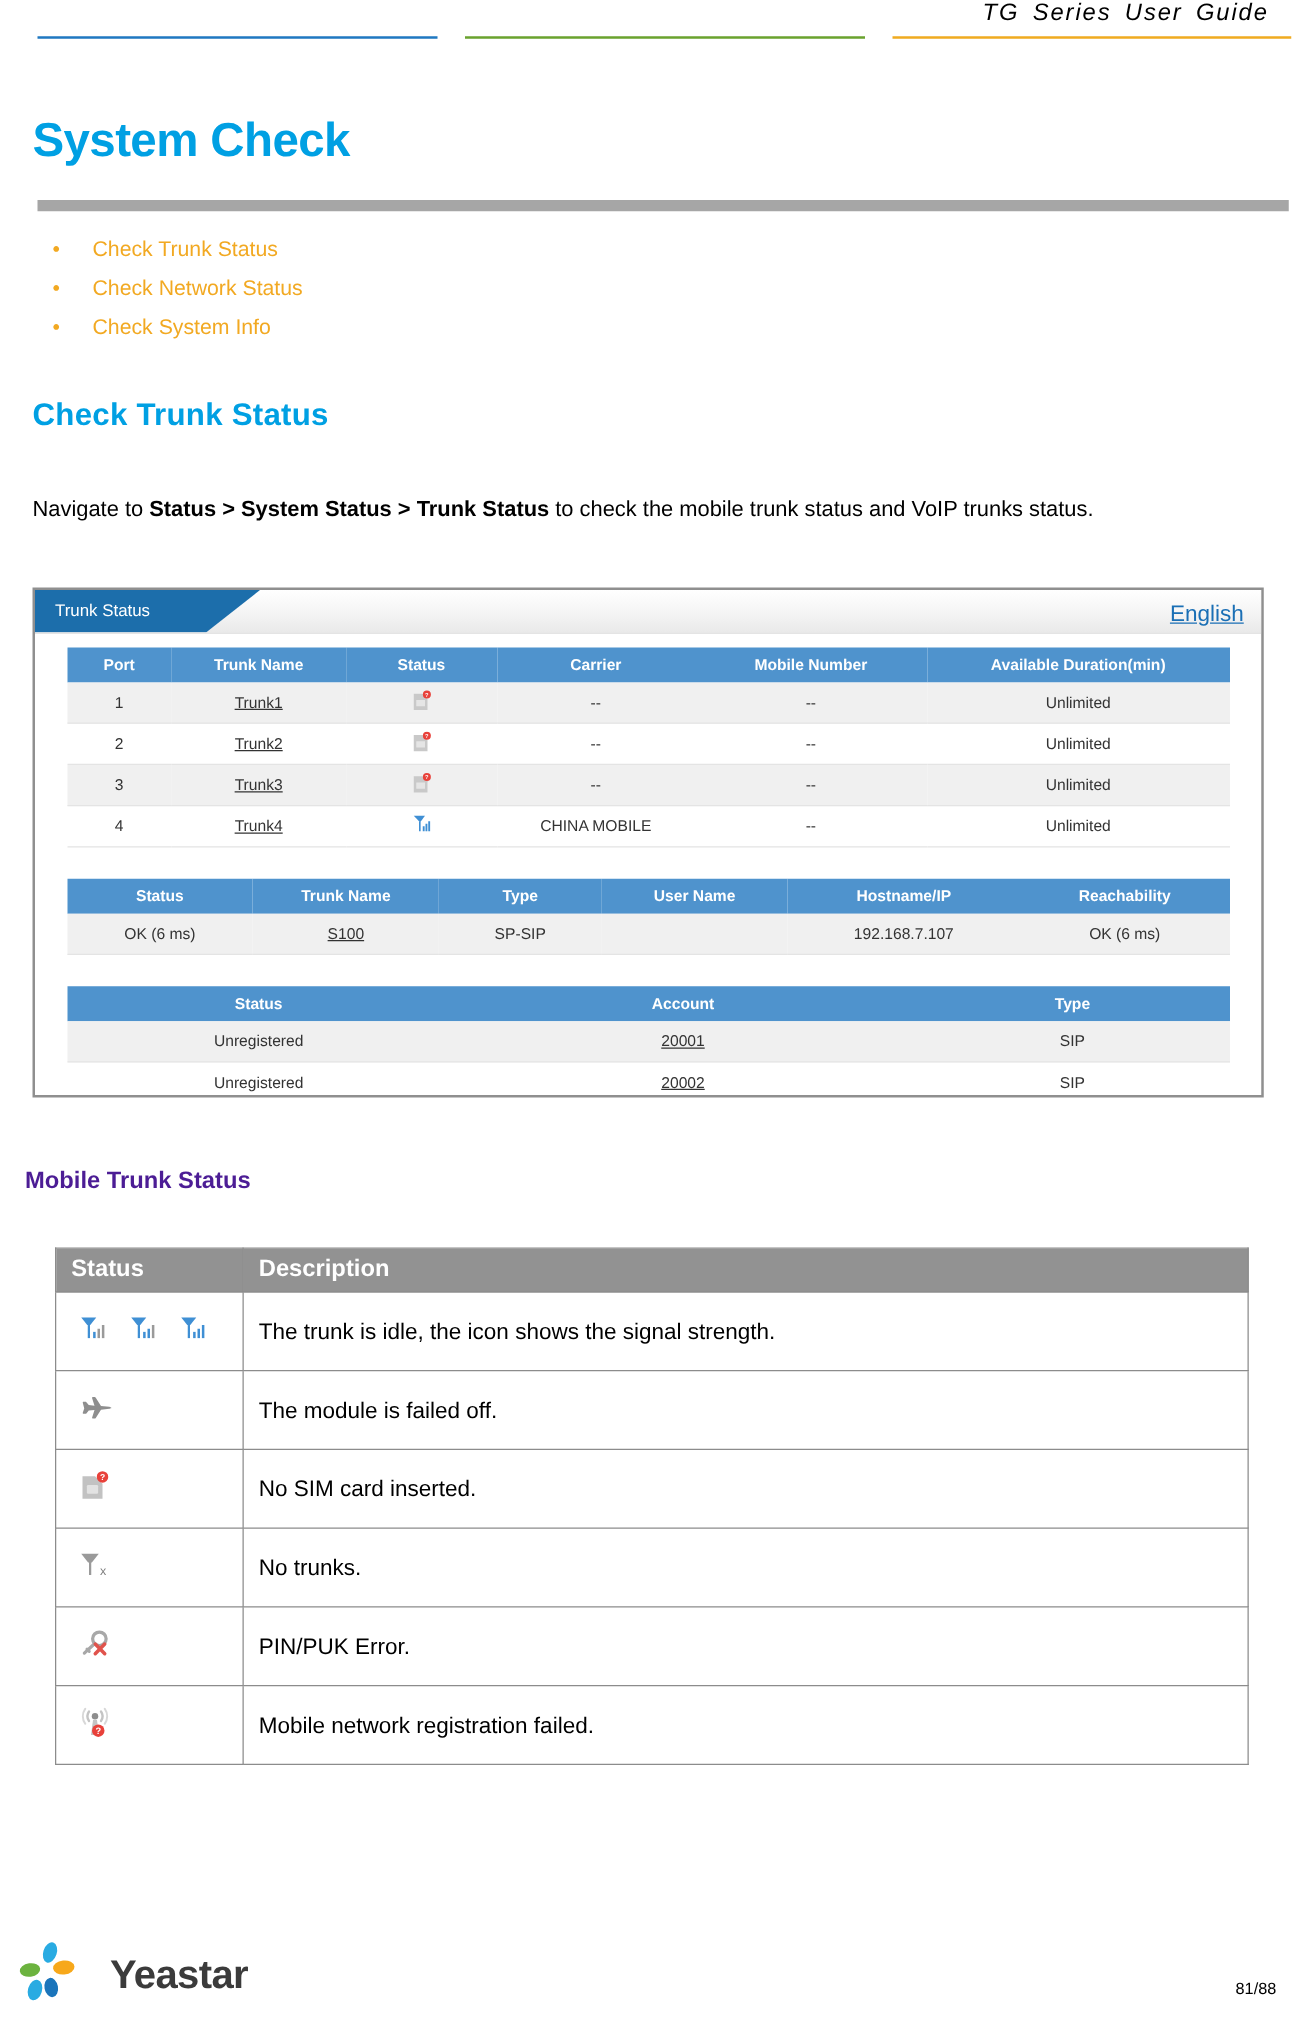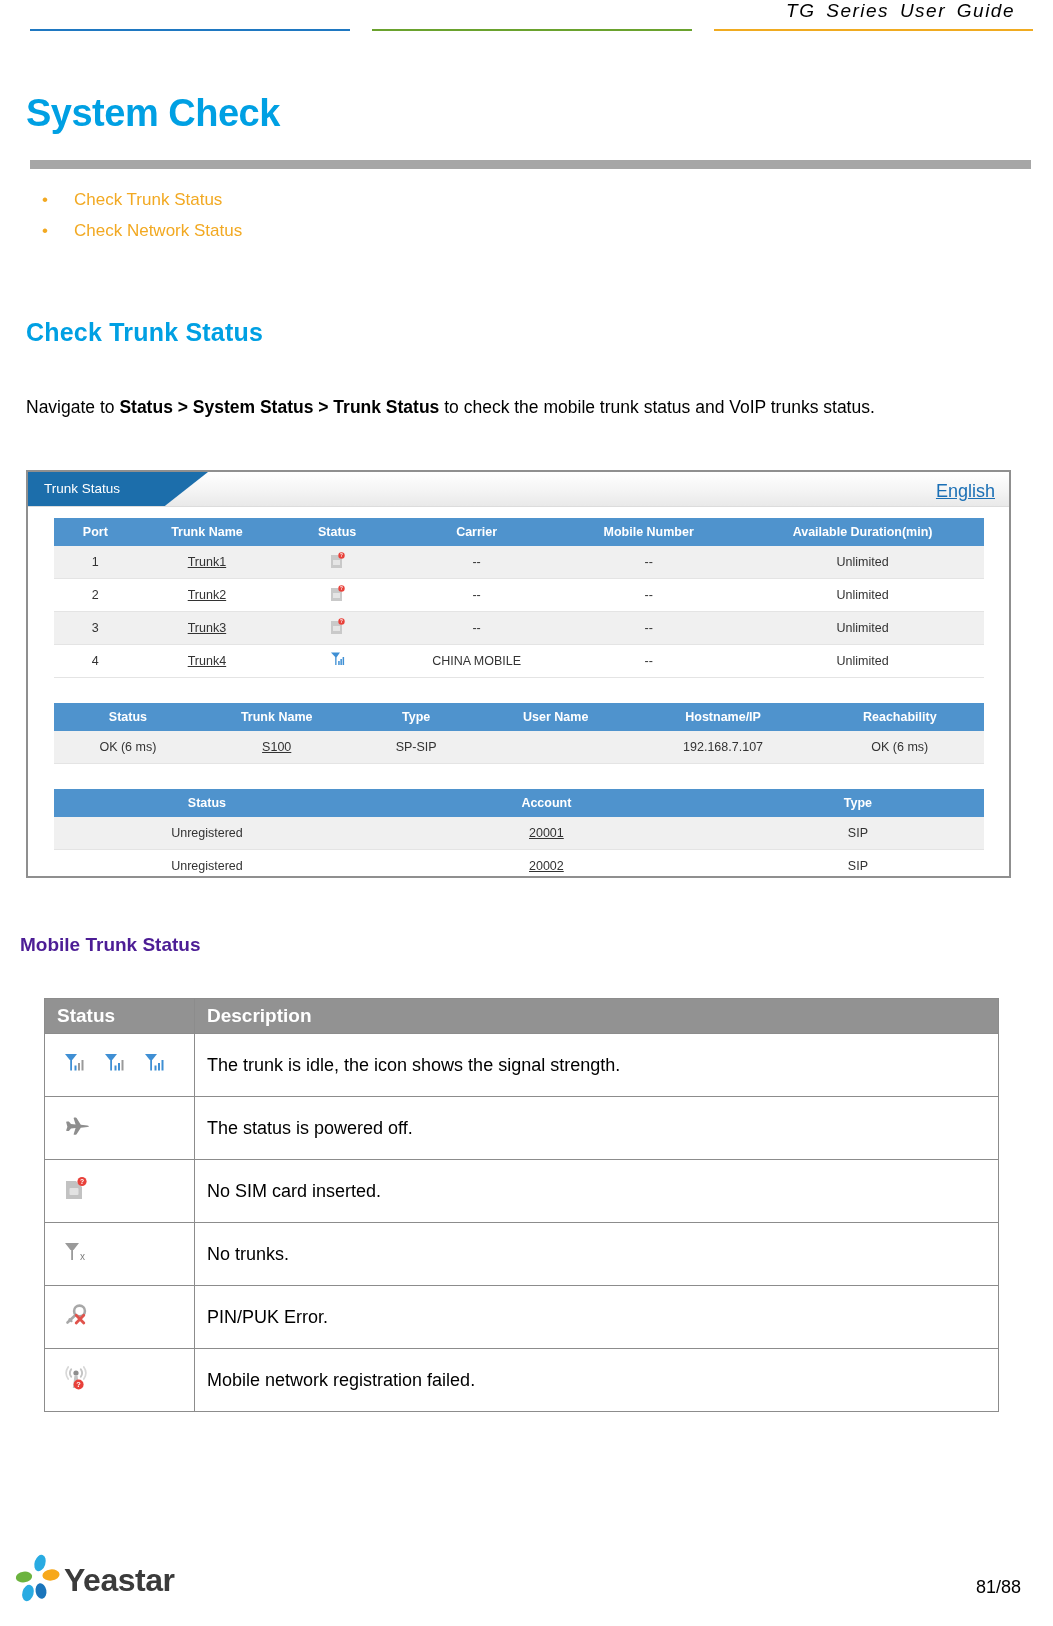--- a/index.html
+++ b/index.html
@@ -239,33 +239,33 @@
   .ico { display: inline-block; vertical-align: middle; }
   .ico + .ico { margin-left: 11px; }
 
   
   .footer-logo {
     position: absolute;
     left: 8px;
     bottom: 16px;
     display: flex;
     align-items: center;
-    gap: 0;
+    gap: 24px;
   }
   .logo-word {
     font-size: 32px;
     font-weight: bold;
     color: #3b3b3b;
     letter-spacing: -0.5px;
   }
   .page-num {
     position: absolute;
     right: 32px;
     bottom: 28px;
-    font-size: 18px;
+    font-size: 13px;
     color: #000;
   }
 </style>
 </head>
 <body>
 
 <div class="page-header">
   <div class="header-title">TG Series User Guide</div>
   <div class="rule-row">
     <div class="rule-seg rule-blue"></div>
@@ -273,20 +273,21 @@
     <div class="rule-seg rule-yellow"></div>
   </div>
 </div>
 
 <div class="doc-title">System Check</div>
 <div class="title-bar"></div>
 
 <div class="bullet-list">
   <div class="bullet-item">Check Trunk Status</div>
   <div class="bullet-item">Check Network Status</div>
+  <div class="bullet-item">Check System Info</div>
 </div>
 
 <div class="h2 check-trunk">Check Trunk Status</div>
 
 <div class="para">
   <span>Navigate to </span><b>Status &gt; System Status &gt; Trunk Status</b><span> to check the mobile trunk status and VoIP trunks status.</span>
 </div>
 
 <div class="shot">
   <div class="shot-topbar">
@@ -492,21 +493,21 @@
       <td>The trunk is idle, the icon shows the signal strength.</td>
     </tr>
     <tr>
       <td class="icon-cell">
         <span class="ico">
           <svg width="28" height="22" viewBox="0 0 28 22">
             <path d="M26 10.5c0 .9-.7 1.4-1.6 1.5l-6.6.7-4.2 6.6c-.2.3-.5.5-.9.5h-1.3c-.5 0-.8-.4-.7-.9l1.9-6-4.6.5-1.9 2.3c-.2.2-.4.3-.7.3H3.8c-.4 0-.7-.4-.6-.8l1.1-3.2c.1-.2.1-.4 0-.6L3.2 7.2c-.1-.4.2-.8.6-.8h1.6c.3 0 .5.1.7.3l1.9 2.3 4.6.5-1.9-6c-.1-.5.2-.9.7-.9h1.3c.4 0 .7.2.9.5l4.2 6.6 6.6.7c.9.1 1.6.6 1.6 1.5z" fill="#8e8e8e"></path>
           </svg>
         </span>
       </td>
-      <td>The status is powered off.</td>
+      <td>The module is failed off.</td>
     </tr>
     <tr>
       <td class="icon-cell">
         <span class="ico">
           <svg width="26" height="26" viewBox="0 0 26 26">
             <path d="M3 5h10l6 6v12H3z" fill="#c2c2c2"></path>
             <rect x="6.5" y="12" width="9" height="7" rx="1" fill="#e2e2e2"></rect>
             <circle cx="19" cy="5.5" r="4.6" fill="#e8413a"></circle>
             <text x="19" y="8" font-size="6.8" fill="#fff" text-anchor="middle" font-family="Liberation Sans, sans-serif" font-weight="bold">?</text>
           </svg>

